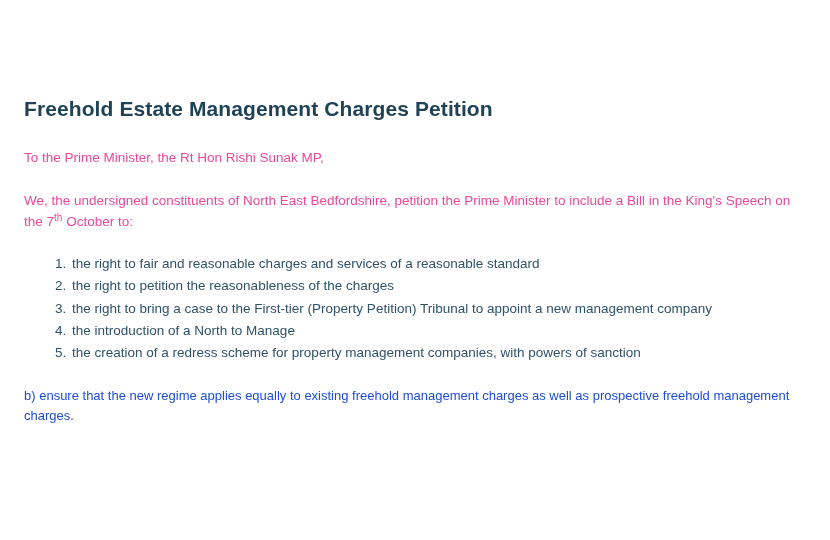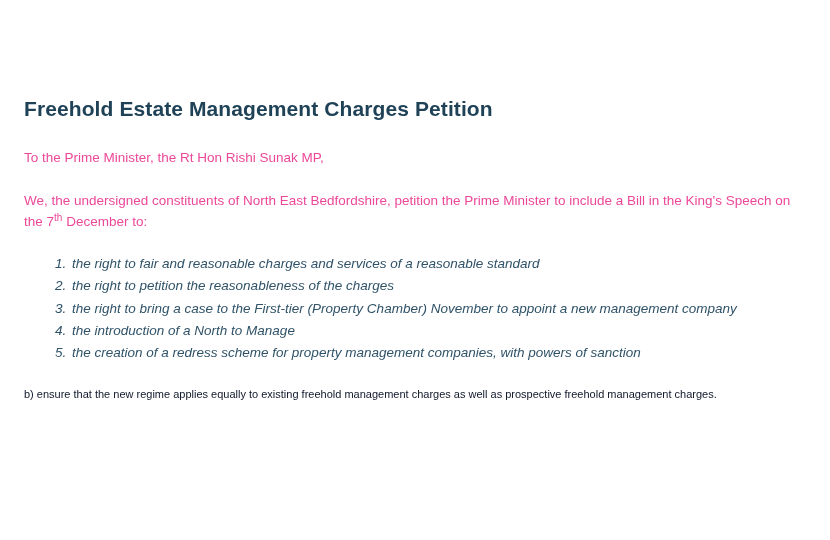--- a/index.html
+++ b/index.html
@@ -47,45 +47,44 @@
   ol.rights-list {
     margin: 0 0 22px 0;
     padding-left: 46px;
     font-size: 13.5px;
     line-height: 1.58;
     color: #2f5268;
   }
   ol.rights-list li {
     margin: 0 0 1px 0;
     padding-left: 2px;
-    font-style: italic;
   }
   .para-b {
-    font-size: 11px;
+    font-size: 13px;
     line-height: 1.58;
-    color: #0f172a;
+    color: #1d4ed8;
     margin: 0;
     max-width: 790px;
   }
 </style>
 </head>
 <body>
 
 <div class="page">
 
   <h1 class="doc-title">Freehold Estate Management Charges Petition</h1>
 
   <p class="para">To the Prime Minister, the Rt Hon Rishi Sunak MP,</p>
 
-  <p class="para tight"><span>We, the undersigned constituents of North East Bedfordshire, petition the Prime Minister to include a Bill in the King's Speech on the 7</span><sup>th</sup><span> December to:</span></p>
+  <p class="para tight"><span>We, the undersigned constituents of North East Bedfordshire, petition the Prime Minister to include a Bill in the King's Speech on the 7</span><sup>th</sup><span> October to:</span></p>
 
 
   <ol class="rights-list">
     <li>the right to fair and reasonable charges and services of a reasonable standard</li>
     <li>the right to petition the reasonableness of the charges</li>
-    <li>the right to bring a case to the First-tier (Property Chamber) November to appoint a new management company</li>
+    <li>the right to bring a case to the First-tier (Property Petition) Tribunal to appoint a new management company</li>
     <li>the introduction of a North to Manage</li>
     <li>the creation of a redress scheme for property management companies, with powers of sanction</li>
   </ol>
 
   <p class="para-b">b) ensure that the new regime applies equally to existing freehold management charges as well as prospective freehold management charges.</p>
 
 </div>
 
 </body></html>

